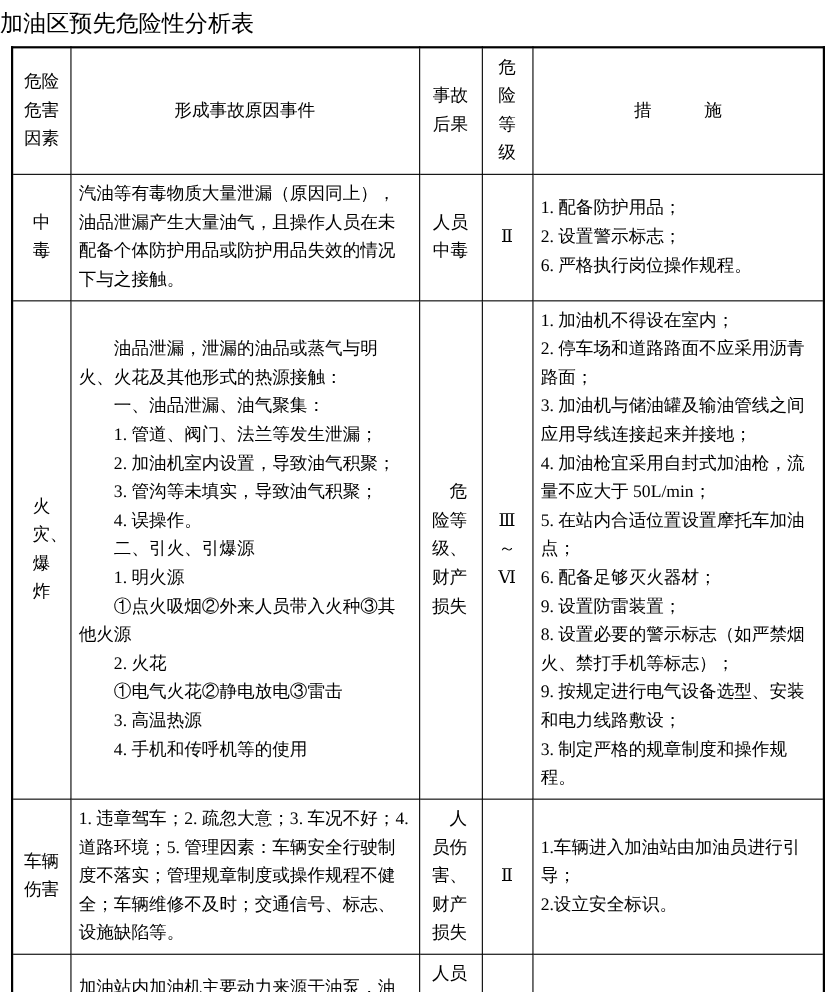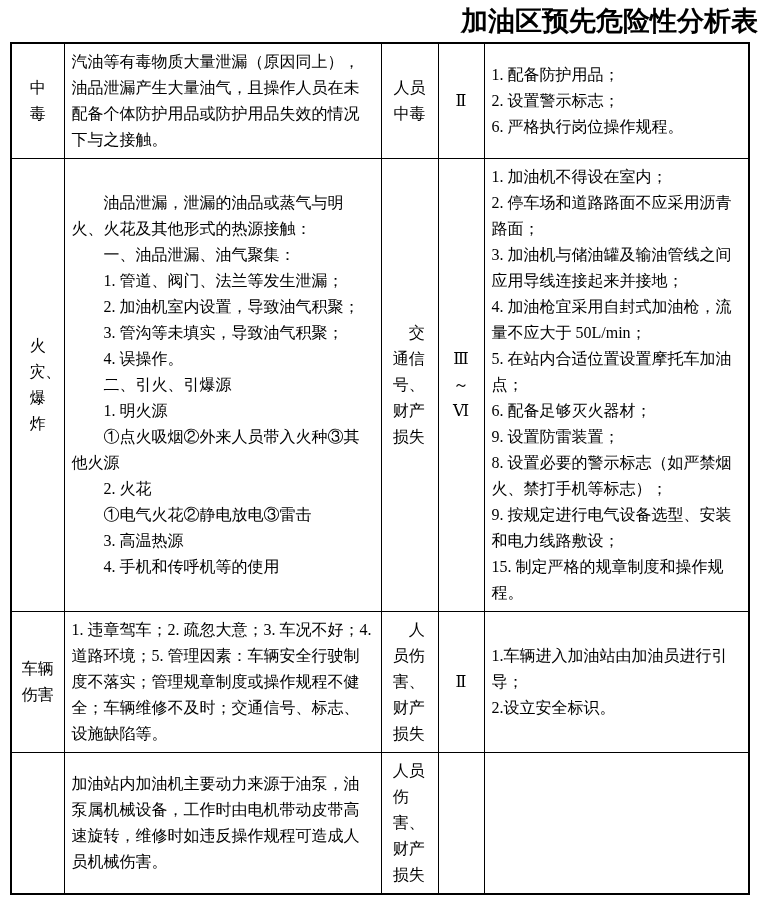--- a/index.html
+++ b/index.html
@@ -5,24 +5,24 @@
   * { box-sizing: border-box; margin: 0; padding: 0; }
   html, body { background: #ffffff; }
   body {
     width: 758px; height: 902px;
     font-family: "Liberation Serif", "DejaVu Serif", serif;
     color: #000;
     overflow: hidden;
   }
   .page { width: 758px; height: 902px; padding-top: 7px; }
   .doc-title {
-    text-align: right;
-    font-size: 27px;
+    text-align: left;
+    font-size: 21px;
     line-height: 28px;
-    font-weight: bold;
+    font-weight: normal;
     margin-bottom: 7px;
   }
   table.pha {
     border-collapse: collapse;
     table-layout: fixed;
     width: 738px;
     margin-left: 10px;
     border: 2px solid #000;
   }
   table.pha td {
@@ -86,20 +86,37 @@
   <table class="pha">
     <colgroup>
       <col class="c1">
         <col class="c2">
         <col class="c3">
         <col class="c4">
         <col class="c5">
     </colgroup>
 
     <tbody>
+        <tr class="hdr">
+      <td class="center">
+        <div class="vtext w2">危险危害因素</div>
+      </td>
+      <td class="center">
+        <span>形成事故原因事件</span>
+      </td>
+      <td class="center">
+        <div class="vtext w2">事故后果</div>
+      </td>
+      <td class="center">
+        <div class="vtext w1">危险等级</div>
+      </td>
+      <td class="center">
+        <span>措　　　施</span>
+      </td>
+    </tr>
 
     <tr class="r0">
       <td class="center">
         <div class="vtext w1">中毒</div>
       </td>
       <td class="top cause-list">
             <p>汽油等有毒物质大量泄漏（原因同上），油品泄漏产生大量油气，且操作人员在未配备个体防护用品或防护用品失效的情况下与之接触。</p>
           </td>
       <td>
         <div class="vtext w2">人员中毒</div>
@@ -127,36 +144,36 @@
             <p>4. 误操作。</p>
             <p>二、引火、引爆源</p>
             <p>1. 明火源</p>
             <p>①点火吸烟②外来人员带入火种③其他火源</p>
             <p>2. 火花</p>
             <p>①电气火花②静电放电③雷击</p>
             <p>3. 高温热源</p>
             <p>4. 手机和传呼机等的使用</p>
           </td>
       <td>
-        <div class="conseq-ind">交通信号、财产损失</div>
+        <div class="conseq-ind">危险等级、财产损失</div>
       </td>
       <td class="center">
         <div class="vtext w13">Ⅲ～Ⅵ</div>
       </td>
       <td class="top meas-list">
             <p>1. 加油机不得设在室内；</p>
             <p>2. 停车场和道路路面不应采用沥青路面；</p>
             <p>3. 加油机与储油罐及输油管线之间应用导线连接起来并接地；</p>
             <p>4. 加油枪宜采用自封式加油枪，流量不应大于 50L/min；</p>
             <p>5. 在站内合适位置设置摩托车加油点；</p>
             <p>6. 配备足够灭火器材；</p>
             <p>9. 设置防雷装置；</p>
             <p>8. 设置必要的警示标志（如严禁烟火、禁打手机等标志）；</p>
             <p>9. 按规定进行电气设备选型、安装和电力线路敷设；</p>
-            <p>15. 制定严格的规章制度和操作规程。</p>
+            <p>3. 制定严格的规章制度和操作规程。</p>
           </td>
     </tr>
 
     <tr class="r2">
       <td class="center">
         <div class="vtext w2">车辆伤害</div>
       </td>
       <td class="top cause-list">
             <p>1. 违章驾车；2. 疏忽大意；3. 车况不好；4. 道路环境；5. 管理因素：车辆安全行驶制度不落实；管理规章制度或操作规程不健全；车辆维修不及时；交通信号、标志、设施缺陷等。</p>
           </td>

